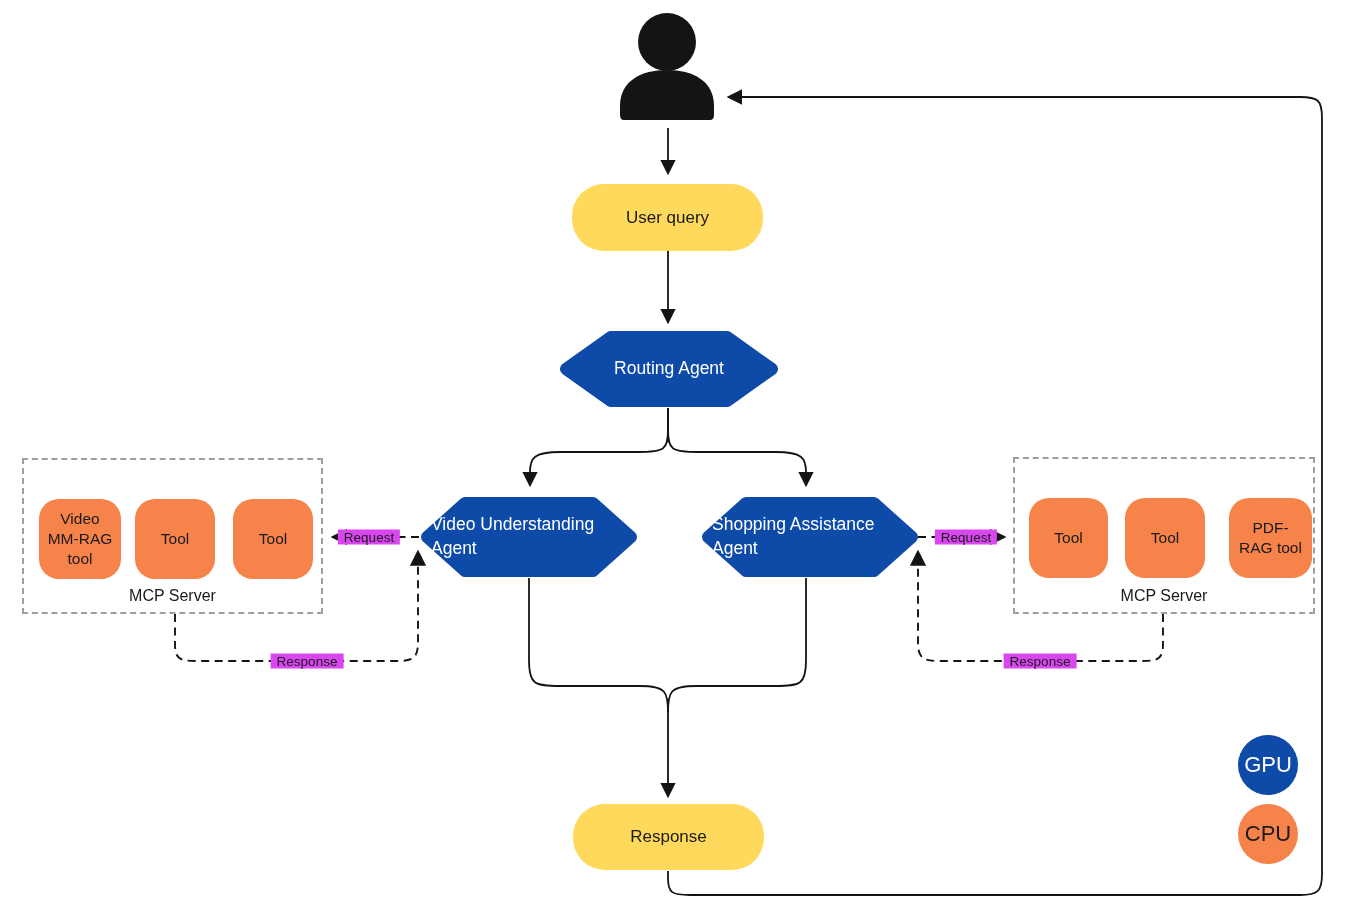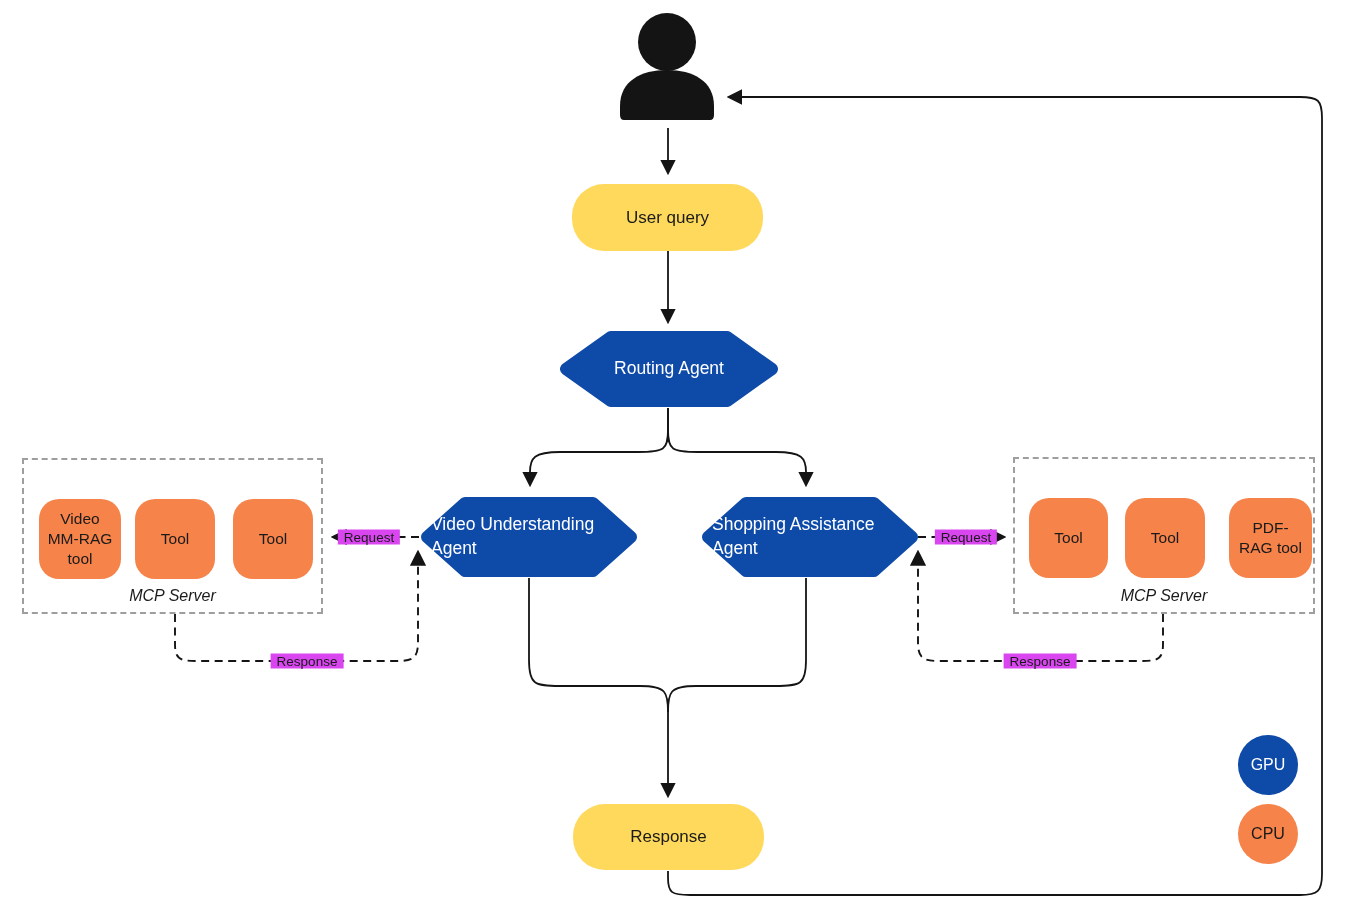--- a/index.html
+++ b/index.html
@@ -22,31 +22,31 @@
   .hex{fill:var(--blue);stroke:var(--blue);stroke-width:12;stroke-linejoin:round;}
 
   .node{position:absolute;display:flex;align-items:center;justify-content:center;
     text-align:center;color:var(--text_dark);}
   .pill{background:var(--yellow);border-radius:32px;font-size:17px;}
   .hex-label{position:absolute;display:flex;align-items:center;justify-content:center;
     text-align:left;color:#fff;font-size:17.5px;line-height:1.35;padding:0 10px;}
 
   .mcp{position:absolute;border:2px dashed var(--border_gray);background:transparent;}
   .mcp-title{position:absolute;left:0;right:0;bottom:7px;text-align:center;
-    font-size:16px;color:var(--text_dark);font-style:italic;}
+    font-size:16px;color:var(--text_dark);}
   .tool{position:absolute;background:var(--orange);border-radius:20px;
     display:flex;align-items:center;justify-content:center;text-align:center;
     font-size:15.5px;line-height:1.3;color:var(--text_dark);padding:2px 5px;}
   .tool.narrow{padding:0 8px;}
 
   .edge-label{position:absolute;transform:translate(-50%,-50%);background:#d946ef;
     padding:0 6px;font-size:13.5px;color:var(--text_dark);white-space:nowrap;}
 
   .legend-circle{position:absolute;width:60px;height:60px;border-radius:50%;
-    display:flex;align-items:center;justify-content:center;font-size:16px;}
+    display:flex;align-items:center;justify-content:center;font-size:22px;}
   .legend-gpu{background:var(--blue);color:#ffffff;}
   .legend-cpu{background:var(--orange);color:var(--text_dark);}
 </style>
 </head>
 <body>
 
 <div id="stage">
 
   <svg class="canvas" width="1351" height="922" viewBox="0 0 1351 922">
     <defs>

